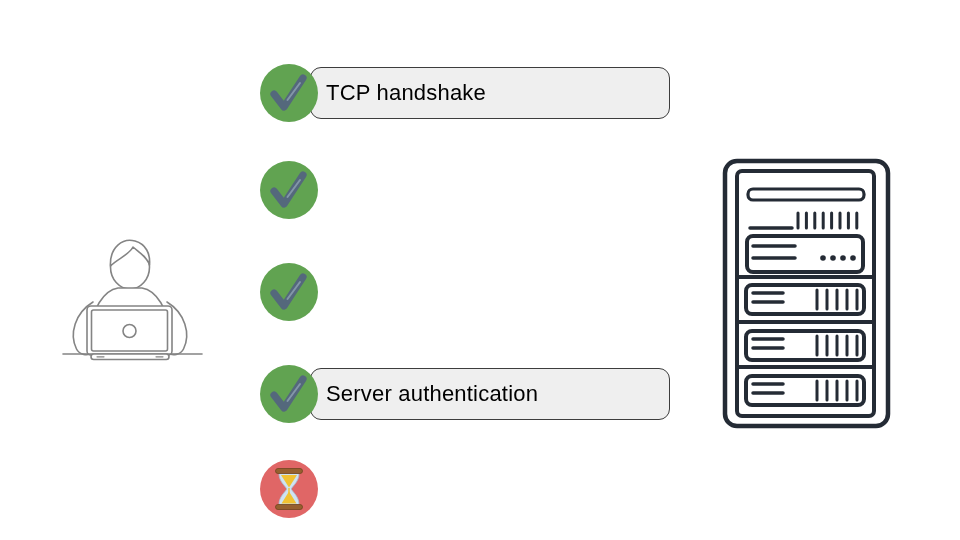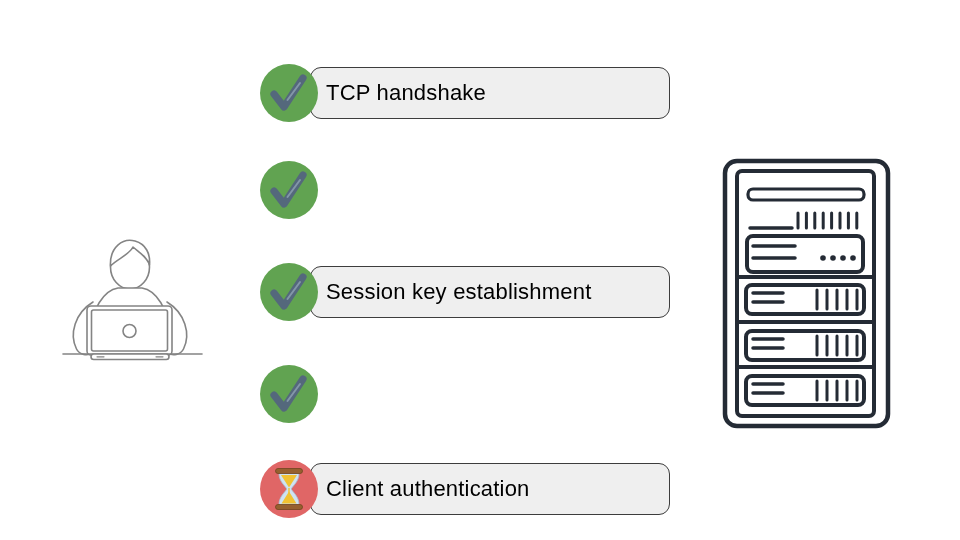--- a/index.html
+++ b/index.html
@@ -105,53 +105,50 @@
   </div>
 
   <div class="step" style="top:235px">
     <div class="badge">
       <svg width="58" height="58" viewBox="0 0 58 58">
         <circle cx="29" cy="29" r="29" fill="#61a351"></circle>
         <path d="M14 30 L24 43 L43 14" fill="none" stroke="#54687c" stroke-width="7.2" stroke-linecap="round" stroke-linejoin="round"></path>
         <path d="M27.5 36 L40 19" fill="none" stroke="#8396a9" stroke-width="2" stroke-linecap="round"></path>
       </svg>
     </div>
-    <div class="pill">
-      <span>Session key establishment</span>
-    </div>
   </div>
 
   <div class="step" style="top:337px">
     <div class="badge">
       <svg width="58" height="58" viewBox="0 0 58 58">
         <circle cx="29" cy="29" r="29" fill="#61a351"></circle>
         <path d="M14 30 L24 43 L43 14" fill="none" stroke="#54687c" stroke-width="7.2" stroke-linecap="round" stroke-linejoin="round"></path>
         <path d="M27.5 36 L40 19" fill="none" stroke="#8396a9" stroke-width="2" stroke-linecap="round"></path>
       </svg>
+    </div>
+    <div class="pill">
+      <span>Server authentication</span>
     </div>
   </div>
 
   <div class="step" style="top:432px">
     <div class="badge">
       <svg width="58" height="58" viewBox="0 0 58 58">
         <circle cx="29" cy="29" r="29" fill="#e06666"></circle>
 
         <path d="M19 13.5 H39 C39 21.5 33 25.5 31.2 29 C33 32.5 39 36.5 39 44.5 H19 C19 36.5 25 32.5 26.8 29 C25 25.5 19 21.5 19 13.5 Z" fill="#cfe3f2" stroke="#a8bfd2" stroke-width="0.8"></path>
 
         <path d="M21 15 H37 L29 27.5 Z" fill="#f1c232"></path>
 
         <rect x="28.3" y="28" width="1.4" height="14" fill="#f1c232"></rect>
         <path d="M29 31.5 L36.5 43.5 H21.5 Z" fill="#f1c232"></path>
 
         <rect x="15.5" y="8.5" width="27" height="5" rx="2.5" fill="#96602f" stroke="#70451f" stroke-width="0.8"></rect>
         <rect x="15.5" y="44.5" width="27" height="5" rx="2.5" fill="#96602f" stroke="#70451f" stroke-width="0.8"></rect>
       </svg>
-    </div>
-    <div class="pill">
-      <span>Client authentication</span>
     </div>
   </div>
 
   <div class="fig" style="left:722px; top:130px;">
     <svg width="170" height="272" viewBox="0 0 170 272">
       <g stroke="#242b35" fill="none" stroke-linecap="round" stroke-linejoin="round">
 
         <rect x="3" y="3" width="163" height="265" rx="12" stroke-width="4.5"></rect>
         <rect x="15" y="13" width="137" height="245" rx="5" stroke-width="4"></rect>
 

